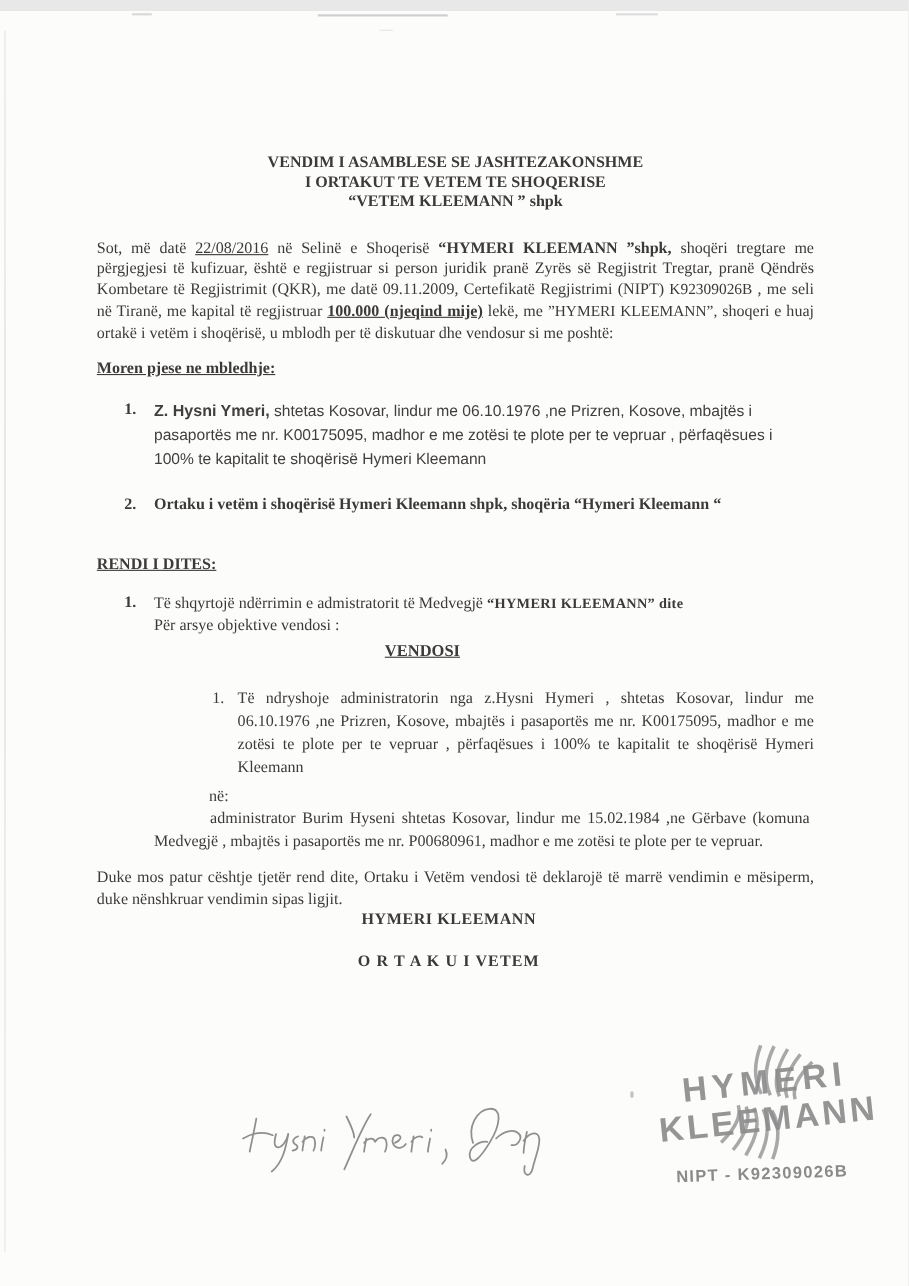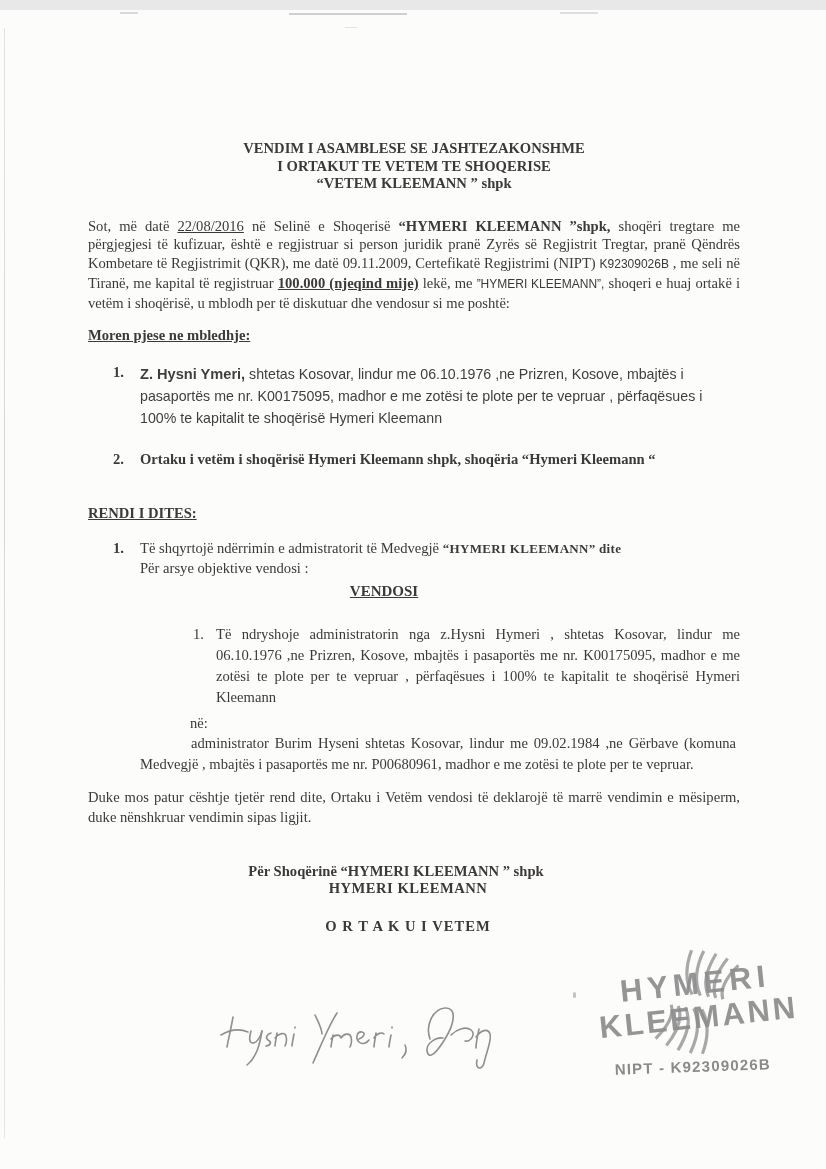--- a/index.html
+++ b/index.html
@@ -2,21 +2,21 @@
 <html><head>
 <meta charset="utf-8">
 <style>
   html,body{margin:0;padding:0;background:#e8e8e8;}
   .page{position:relative;width:826px;height:1169px;margin:10px auto;background:#fcfcfb;overflow:hidden;
         font-family:"Liberation Serif", serif;color:#3c3a38;}
   .content{position:absolute;left:88px;top:0;width:652px;}
   .b{font-weight:bold;}
   .u{text-decoration:underline;}
   .bu{font-weight:bold;text-decoration:underline;}
-  .sans{font-family:Liberation Sans, sans-serif;font-size:12px;}
+  .sans{font-family:Liberation Serif, serif;font-size:14px;}
   .just{text-align:justify;}
   .center{text-align:center;}
   .title{margin-top:130px;text-align:center;font-weight:bold;font-size:14.6px;line-height:17.5px;}
   .intro{margin:24px 0 0 0;font-size:14.6px;line-height:18.8px;text-align:justify;}
   .heading{margin:15px 0 0 0;font-size:14.6px;font-weight:bold;text-decoration:underline;}
   .agenda-heading{margin-top:36px;}
   .li{display:flex;padding-left:25px;font-size:14.6px;line-height:19px;}
   .li .num{width:27px;flex:none;}
   .li1{margin-top:19px;}
   .li1 .li-text{font-family:"Liberation Sans", sans-serif;font-size:14.2px;line-height:22px;color:#413f3d;}
@@ -82,25 +82,24 @@
 
     <div class="vendosi"><span class="bu">VENDOSI</span></div>
 
     <div class="li nested">
       <span class="num">1.</span>
       <div class="li-text just">Të ndryshoje administratorin nga z.Hysni Hymeri , shtetas Kosovar, lindur me 06.10.1976 ,ne Prizren, Kosove, mbajtës i pasaportës me nr. K00175095, madhor e me zotësi te plote per te vepruar , përfaqësues i 100% te kapitalit te shoqërisë Hymeri Kleemann</div>
     </div>
 
     <div class="ne">në:</div>
 
-    <p class="admin just">administrator Burim Hyseni  shtetas Kosovar, lindur me 09.02.1984 ,ne Gërbave (komuna Medvegjë , mbajtës i pasaportës me nr. P00680961, madhor e me zotësi te plote per te vepruar.</p>
+    <p class="admin just">administrator Burim Hyseni  shtetas Kosovar, lindur me 15.02.1984 ,ne Gërbave (komuna Medvegjë , mbajtës i pasaportës me nr. P00680961, madhor e me zotësi te plote per te vepruar.</p>
 
     <p class="closing just">Duke mos patur cështje tjetër rend dite, Ortaku i Vetëm vendosi të deklarojë të marrë vendimin e mësiperm, duke nënshkruar vendimin sipas ligjit.</p>
 
-    <div class="center for-co">Për Shoqërinë “HYMERI KLEEMANN ” shpk</div>
     <div class="center role2">HYMERI KLEEMANN</div>
     <div class="center role1">O R T A K U I VETEM</div>
   </div>
 
   <svg class="signature-svg" width="360" height="70" viewBox="0 0 360 70">
     <title>Hysni Ymeri ,</title>
     <g fill="none" stroke="#8f8f8f" stroke-width="1.6" stroke-linecap="round">
 
       <path d="M18,12 C16,24 13,36 12,42"></path>
       <path d="M6,30 C16,24 26,24 33,27"></path>

